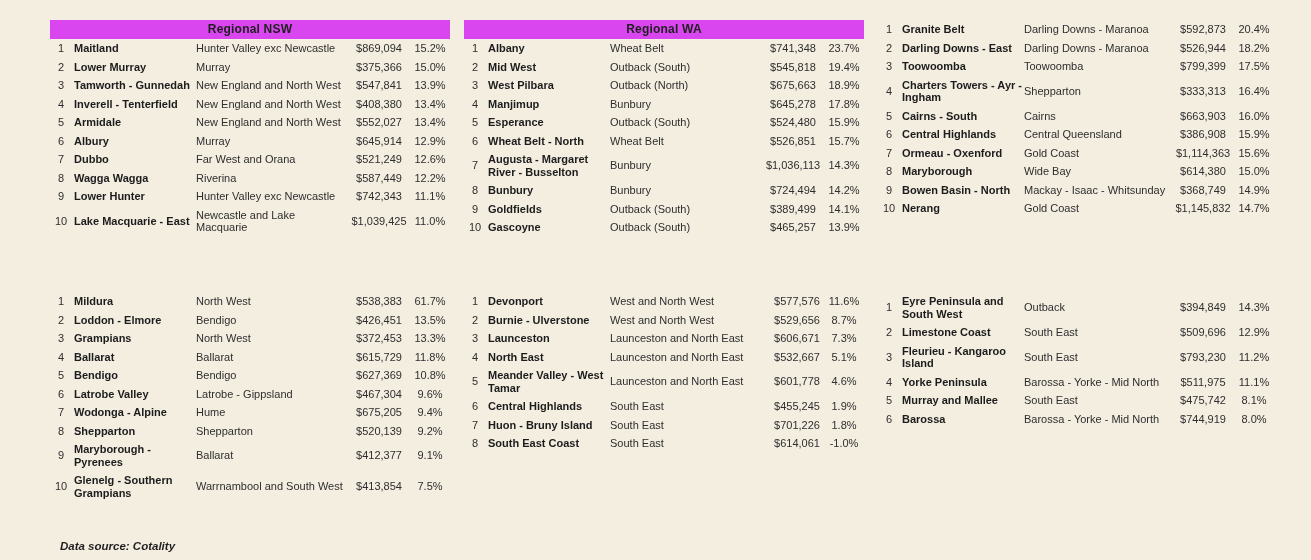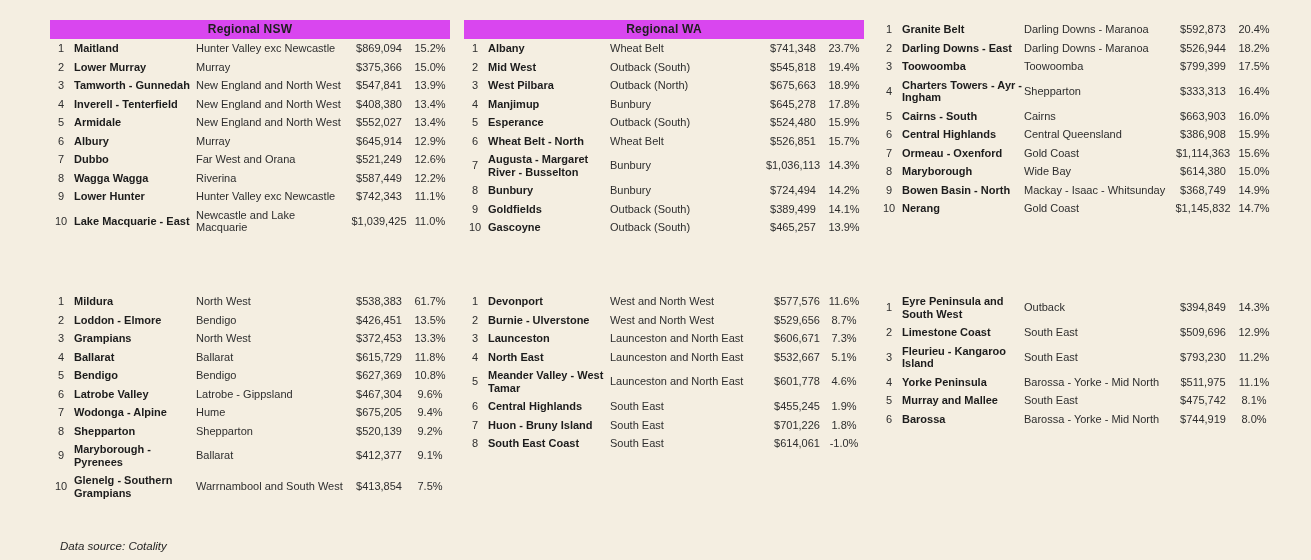--- a/index.html
+++ b/index.html
@@ -42,21 +42,21 @@
   td.c1 { font-weight: bold; color: #1c1c1c; margin-left: 20px; }
   td.c3 { text-align: center; }
   td.c4 { text-align: center; }
   .h-clip-nsw { max-height: 272px; }
   .h-clip-sa  { max-height: 168px; }
   .footer-note {
     position: absolute;
     left: 60px; top: 540px;
     font-size: 11.5px;
     font-style: italic;
-    font-weight: normal;
+    font-weight: bold;
     color: #1f1f1f;
   }
 </style>
 </head>
 <body>
 
 <div class="grid">
 
   <div class="tbl-wrap h-clip-nsw">
     <div class="tbl-head">Regional NSW</div>

